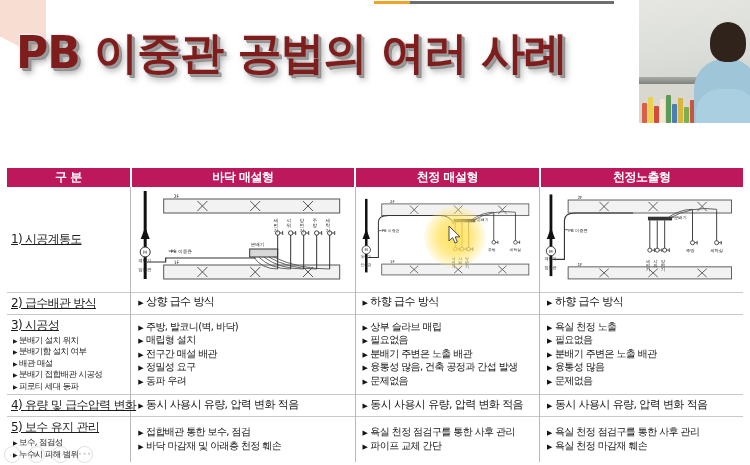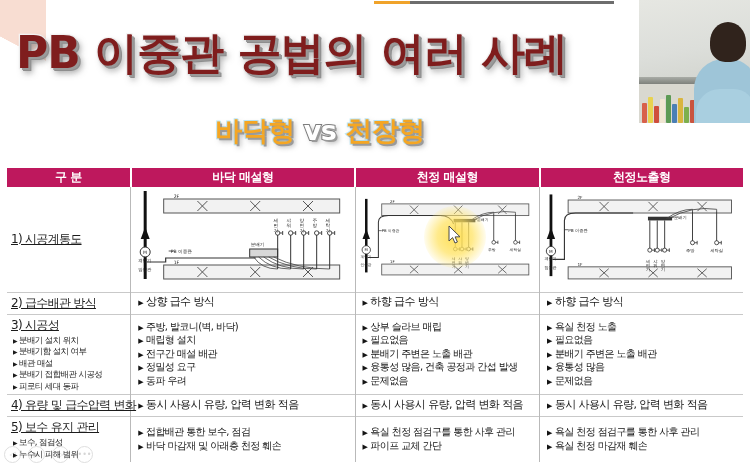--- a/index.html
+++ b/index.html
@@ -183,25 +183,20 @@
 <div id="screen">
 
   <div class="scrubber">
     <div class="scrub-track"></div>
     <div class="scrub-fill" style="width: 36px;"></div>
   </div>
 
   <div class="corner-deco"></div>
 
   <div class="title-main">PB 이중관 공법의 여러 사례</div>
-  <div class="title-sub">
-    <span>바닥형</span>
-    <span class="vs">vs</span>
-    <span>천장형</span>
-  </div>
 
   <div class="webcam">
     <div class="wc-wall"></div>
     <div class="wc-rail"></div>
     <div class="wc-under"></div>
     <div class="wc-box"></div>
     <div class="wc-books">
       <i style="left:0px;  height:20px; background:#d8604a;"></i>
       <i style="left:6px;  height:26px; background:#e8d24f;"></i>
       <i style="left:12px; height:17px; background:#cf4d3c;"></i>

